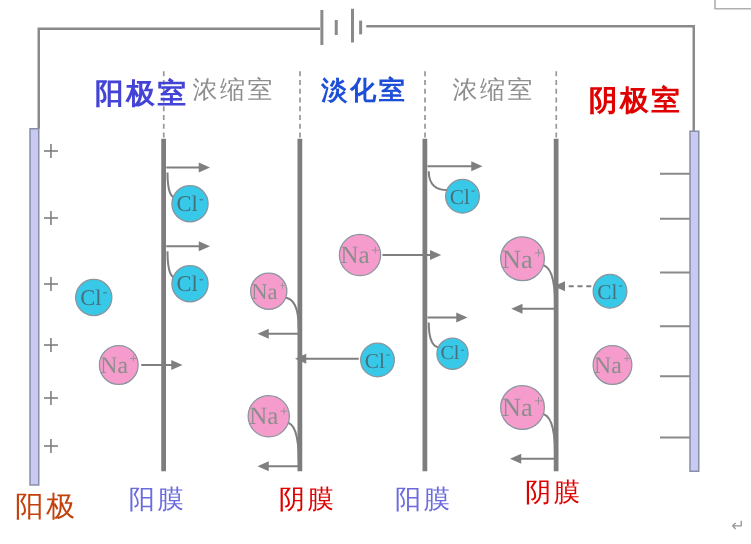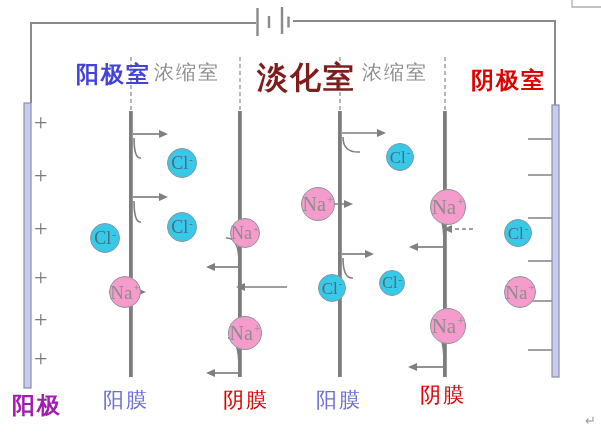--- a/index.html
+++ b/index.html
@@ -2,21 +2,21 @@
 <html><head>
 <meta charset="utf-8">
 <style>
   html,body{margin:0;padding:0;background:#fff;}
   .stage{position:relative;width:601px;height:435px;background:#ffffff;overflow:hidden;
          font-family:"Liberation Sans", sans-serif;}
   .layer{position:absolute;left:0;top:0;}
   .lbl{position:absolute;white-space:nowrap;line-height:1.1;}
   .ion{position:absolute;border-radius:50%;box-sizing:border-box;
        display:flex;align-items:center;justify-content:center;
-       font-family:"Liberation Serif", serif;line-height:1;margin-left:30px;}
+       font-family:"Liberation Serif", serif;line-height:1;}
   .ion sup{font-size:0.6em;position:relative;top:-0.35em;margin-left:1px;}
   .plus{position:absolute;font-family:"Liberation Serif", serif;font-size:24px;line-height:1;}
   .pmark{position:absolute;font-size:13px;line-height:1;}
 </style>
 </head>
 <body>
 
 <div class="stage" id="stage">
 
   <svg class="layer" width="601" height="435">
@@ -131,24 +131,24 @@
     <div class="ion" style="left: 474px; top: 219px; width: 28px; height: 28px; background: rgb(56, 200, 232); color: rgb(71, 112, 126); border: 1.6px solid rgb(138, 149, 157); font-size: 17px;">
       <span>Cl</span>
       <sup>-</sup>
     </div>
     <div class="ion" style="left: 474px; top: 276px; width: 32px; height: 32px; background: rgb(245, 156, 205); color: rgb(141, 141, 141); border: 1.6px solid rgb(138, 149, 157); font-size: 19px;">
       <span>Na</span>
       <sup>+</sup>
     </div>
     <div class="lbl" style="left: 44px; top: 62px; color: rgb(67, 67, 214); font-size: 23px; font-weight: bold; letter-spacing: 2px; margin-left: 32px;">阳极室</div>
     <div class="lbl" style="left: 154px; top: 61px; color: rgb(142, 142, 142); font-size: 20px; font-weight: normal; letter-spacing: 2px;">浓缩室</div>
-    <div class="lbl" style="left: 257px; top: 61px; color: #7f1d1d; font-size: 31px; font-weight: bold; letter-spacing: 2px;">淡化室</div>
+    <div class="lbl" style="left: 257px; top: 61px; color: #1d4ed8; font-size: 21px; font-weight: bold; letter-spacing: 2px;">淡化室</div>
     <div class="lbl" style="left: 362px; top: 61px; color: rgb(142, 142, 142); font-size: 20px; font-weight: normal; letter-spacing: 2px;">浓缩室</div>
     <div class="lbl" style="left: 471px; top: 68px; color: rgb(223, 0, 0); font-size: 23px; font-weight: bold; letter-spacing: 2px;">阴极室</div>
-    <div class="lbl" style="left: 12px; top: 393px; color: #a21caf; font-size: 23px; font-weight: bold; letter-spacing: 2px;">阳极</div>
+    <div class="lbl" style="left: 12px; top: 393px; color: #c2410c; font-size: 23px; font-weight: normal; letter-spacing: 2px;">阳极</div>
     <div class="lbl" style="left: 103px; top: 388px; color: rgb(107, 107, 223); font-size: 21px; font-weight: normal; letter-spacing: 2px;">阳膜</div>
     <div class="lbl" style="left: 223px; top: 388px; color: rgb(223, 0, 0); font-size: 21px; font-weight: normal; letter-spacing: 2px;">阴膜</div>
     <div class="lbl" style="left: 316px; top: 388px; color: rgb(107, 107, 223); font-size: 21px; font-weight: normal; letter-spacing: 2px;">阳膜</div>
     <div class="lbl" style="left: 420px; top: 383px; color: rgb(223, 0, 0); font-size: 21px; font-weight: normal; letter-spacing: 2px;">阴膜</div>
     <div class="plus" style="left: 34px; top: 110px; color: rgb(122, 122, 122);">+</div>
     <div class="plus" style="left: 34px; top: 163px; color: rgb(122, 122, 122);">+</div>
     <div class="plus" style="left: 34px; top: 216px; color: rgb(122, 122, 122);">+</div>
     <div class="plus" style="left: 34px; top: 265px; color: rgb(122, 122, 122);">+</div>
     <div class="plus" style="left: 34px; top: 307px; color: rgb(122, 122, 122);">+</div>
     <div class="plus" style="left: 34px; top: 346px; color: rgb(122, 122, 122);">+</div>

